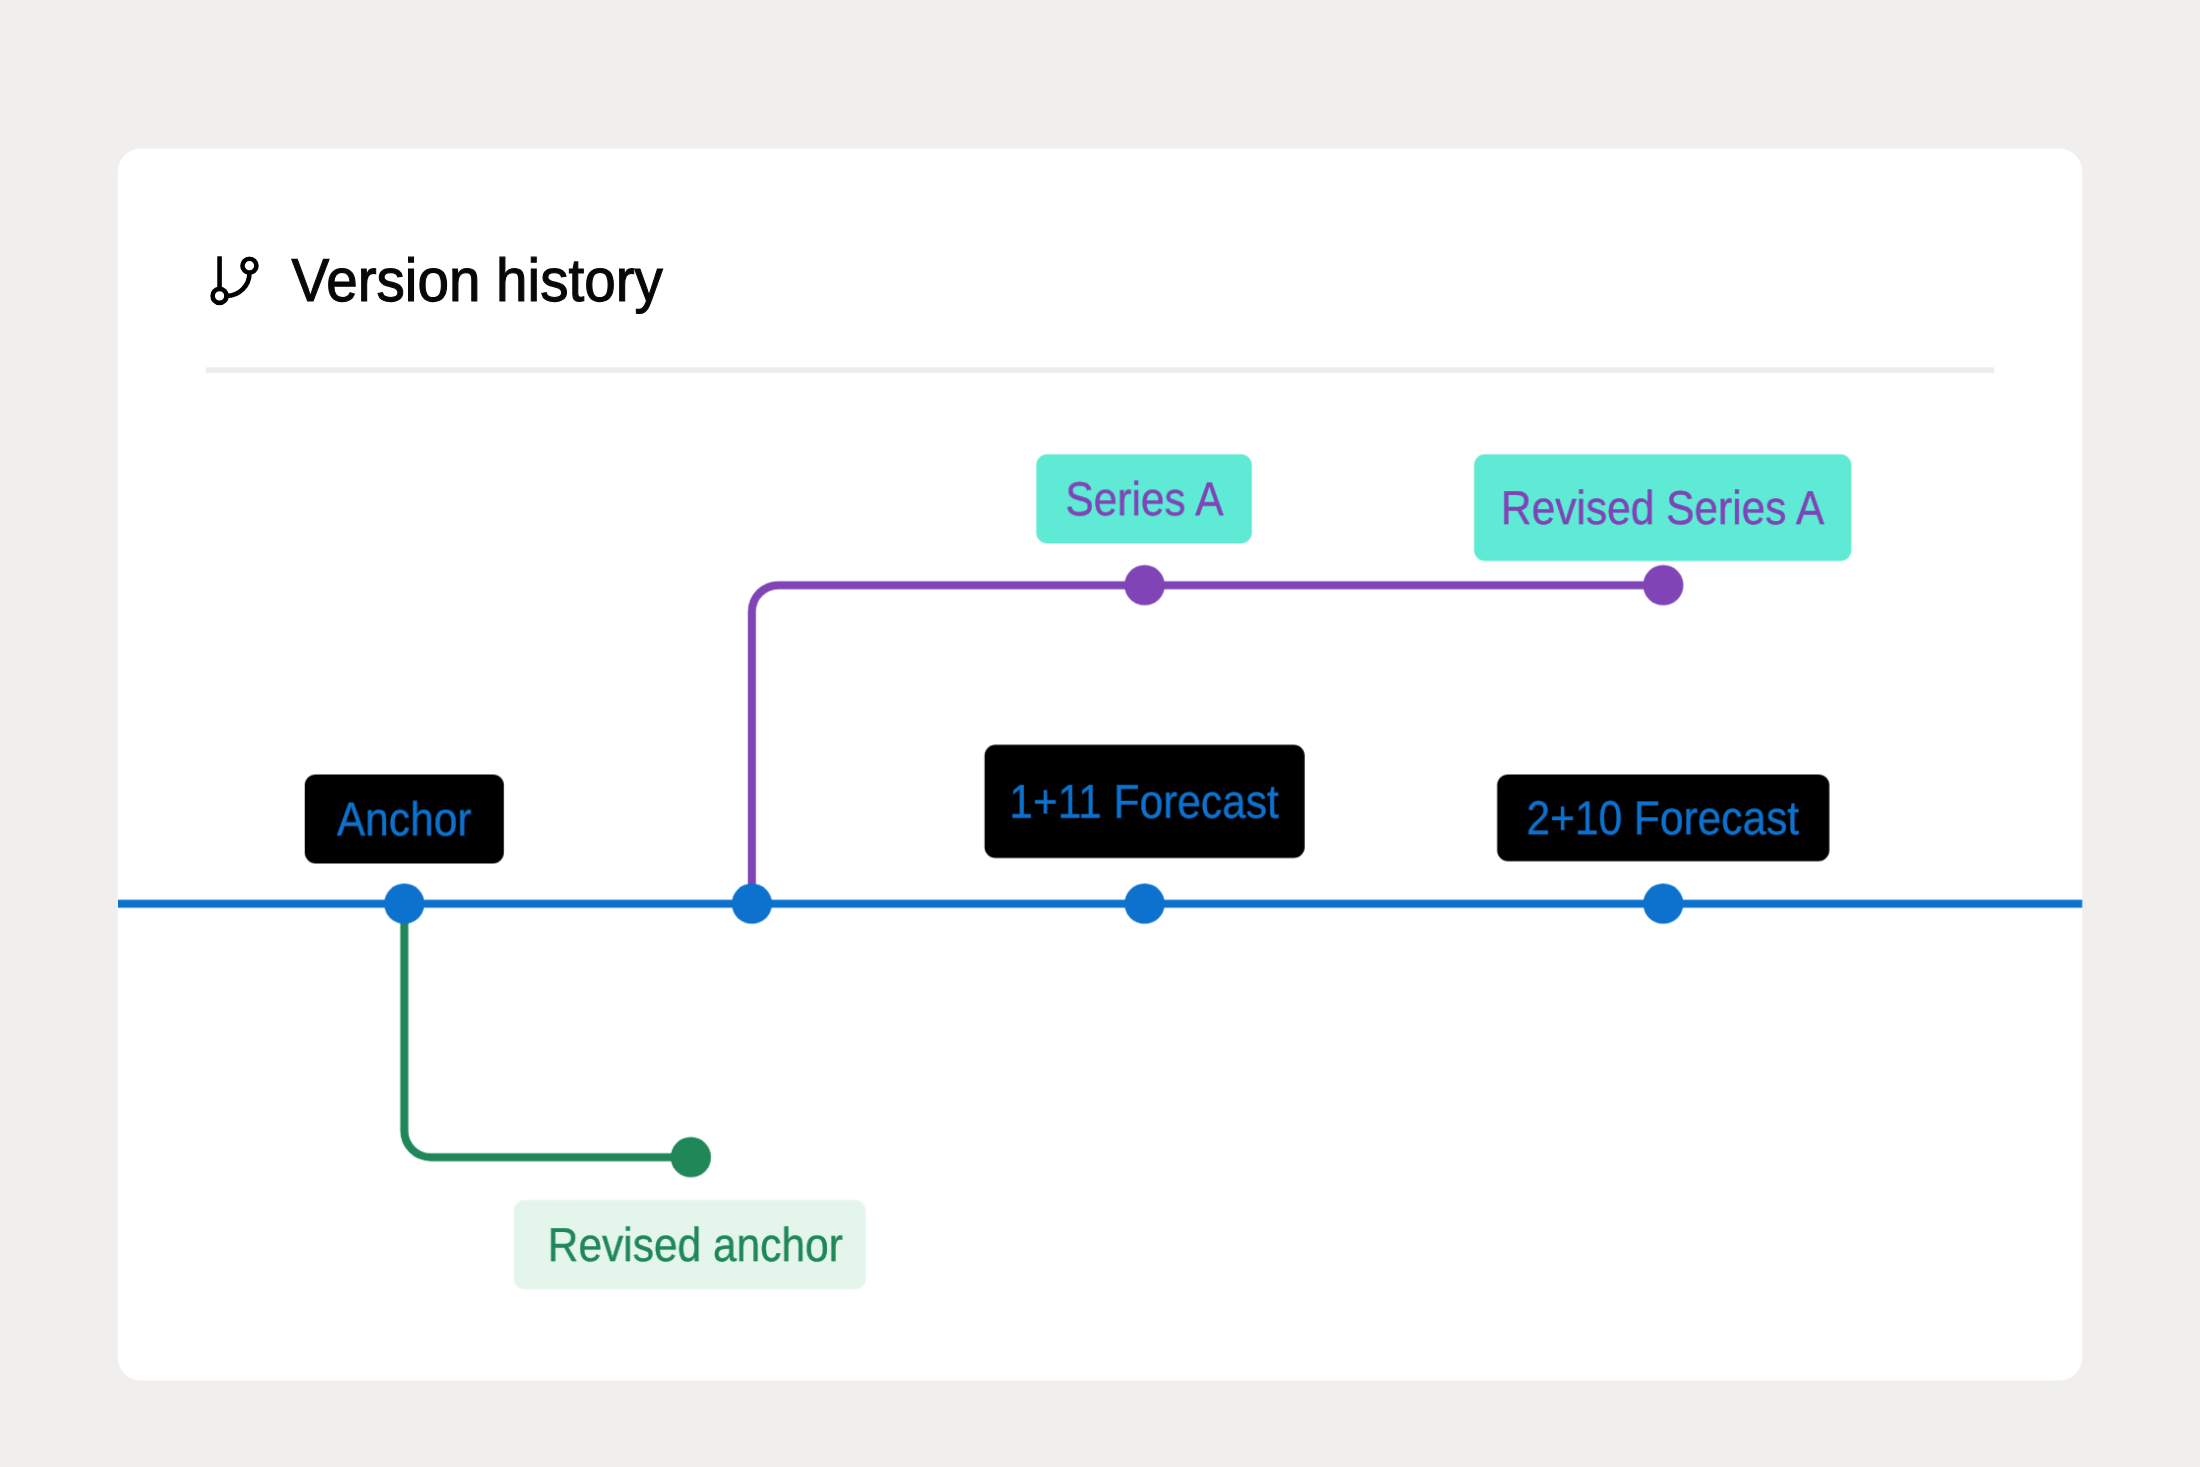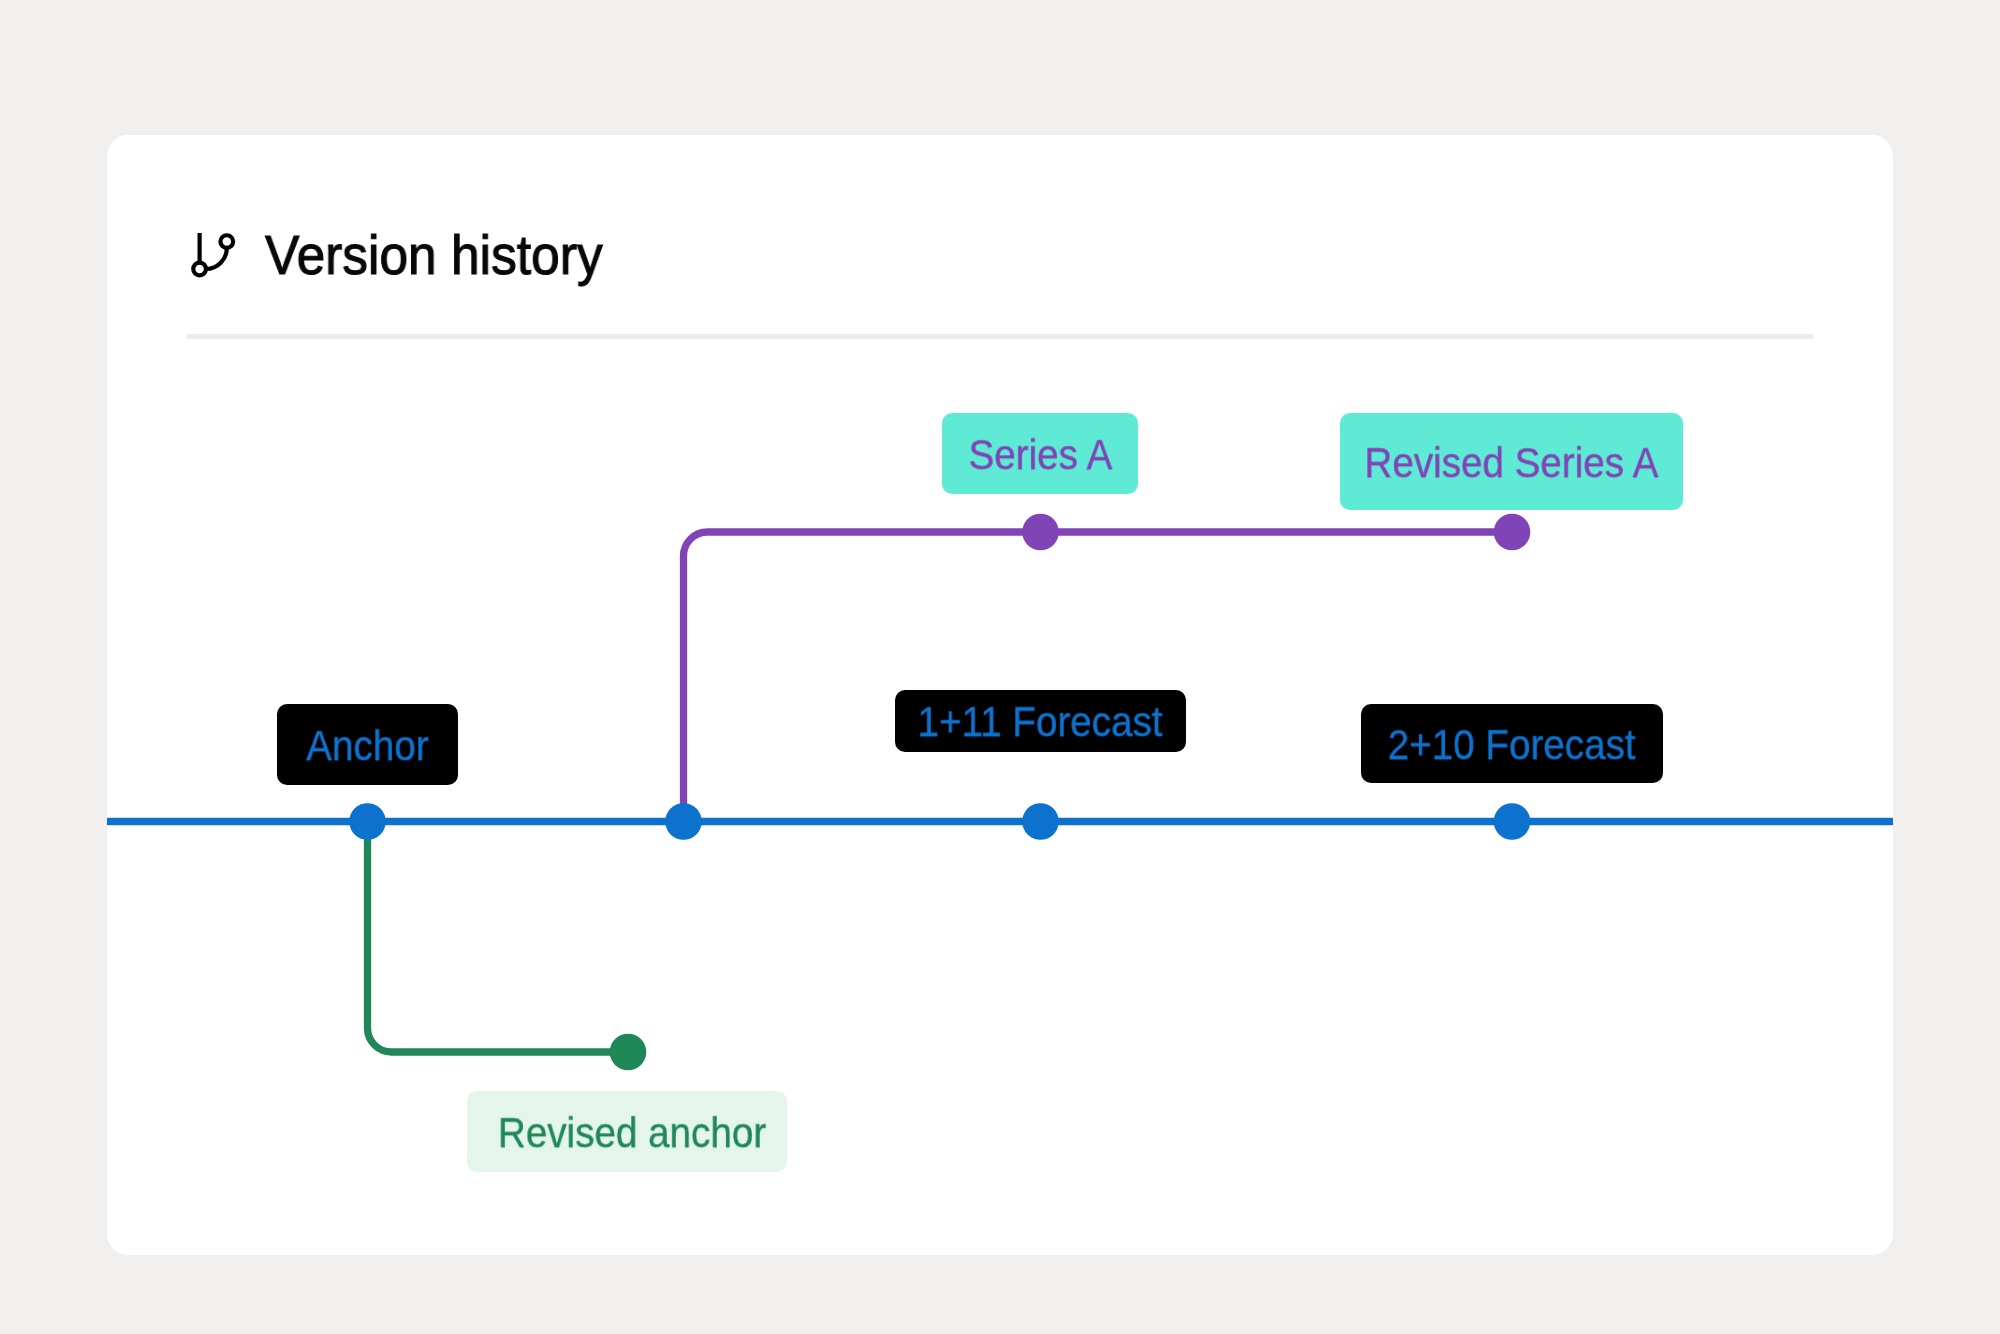--- a/index.html
+++ b/index.html
@@ -72,21 +72,21 @@
   <div>
       <div class="chip purple" style="left: 835px; top: 278px; width: 196px; height: 81px;">
         <span>Series A</span>
       </div>
       <div class="chip purple" style="left: 1233px; top: 278px; width: 343px; height: 97px;">
         <span>Revised Series A</span>
       </div>
       <div class="chip blue" style="left: 170px; top: 569px; width: 181px; height: 81px;">
         <span>Anchor</span>
       </div>
-      <div class="chip blue" style="left: 788px; top: 555px; width: 291px; height: 62px;">
+      <div class="chip blue" style="left: 788px; top: 542px; width: 291px; height: 103px;">
         <span>1+11 Forecast</span>
       </div>
       <div class="chip blue" style="left: 1254px; top: 569px; width: 302px; height: 79px;">
         <span>2+10 Forecast</span>
       </div>
       <div class="chip green" style="left: 360px; top: 956px; width: 320px; height: 81px; padding-left: 10px;">
         <span>Revised anchor</span>
       </div>
     </div>
 

